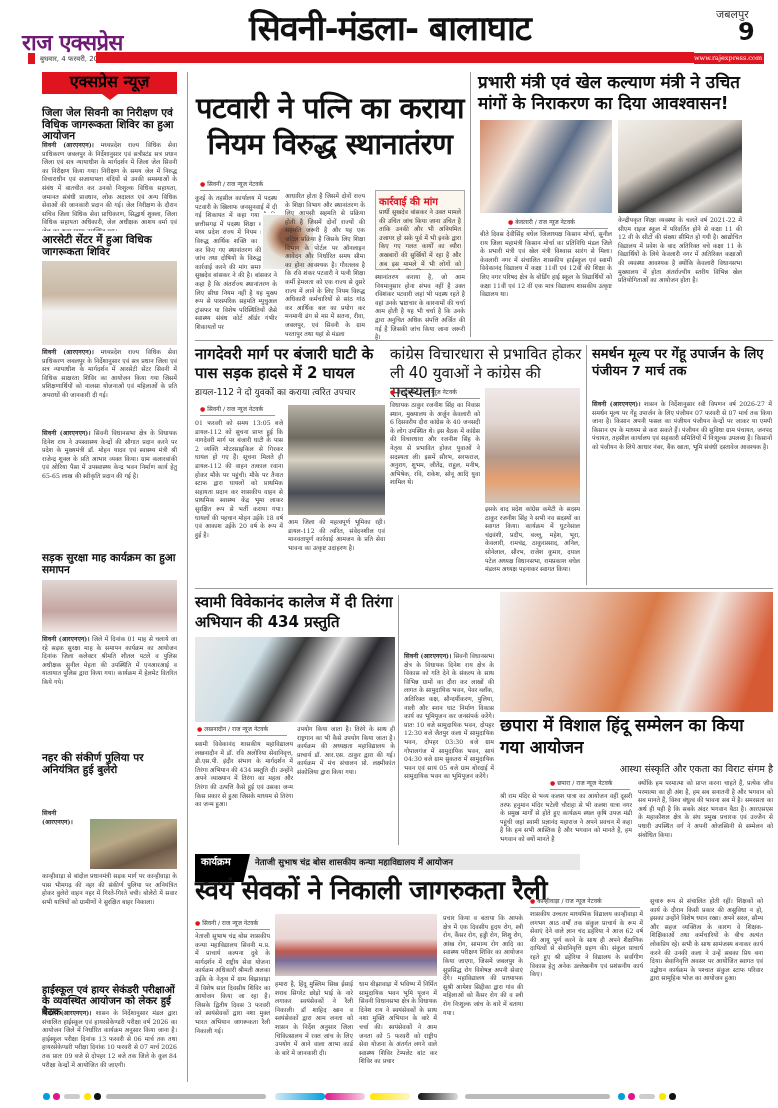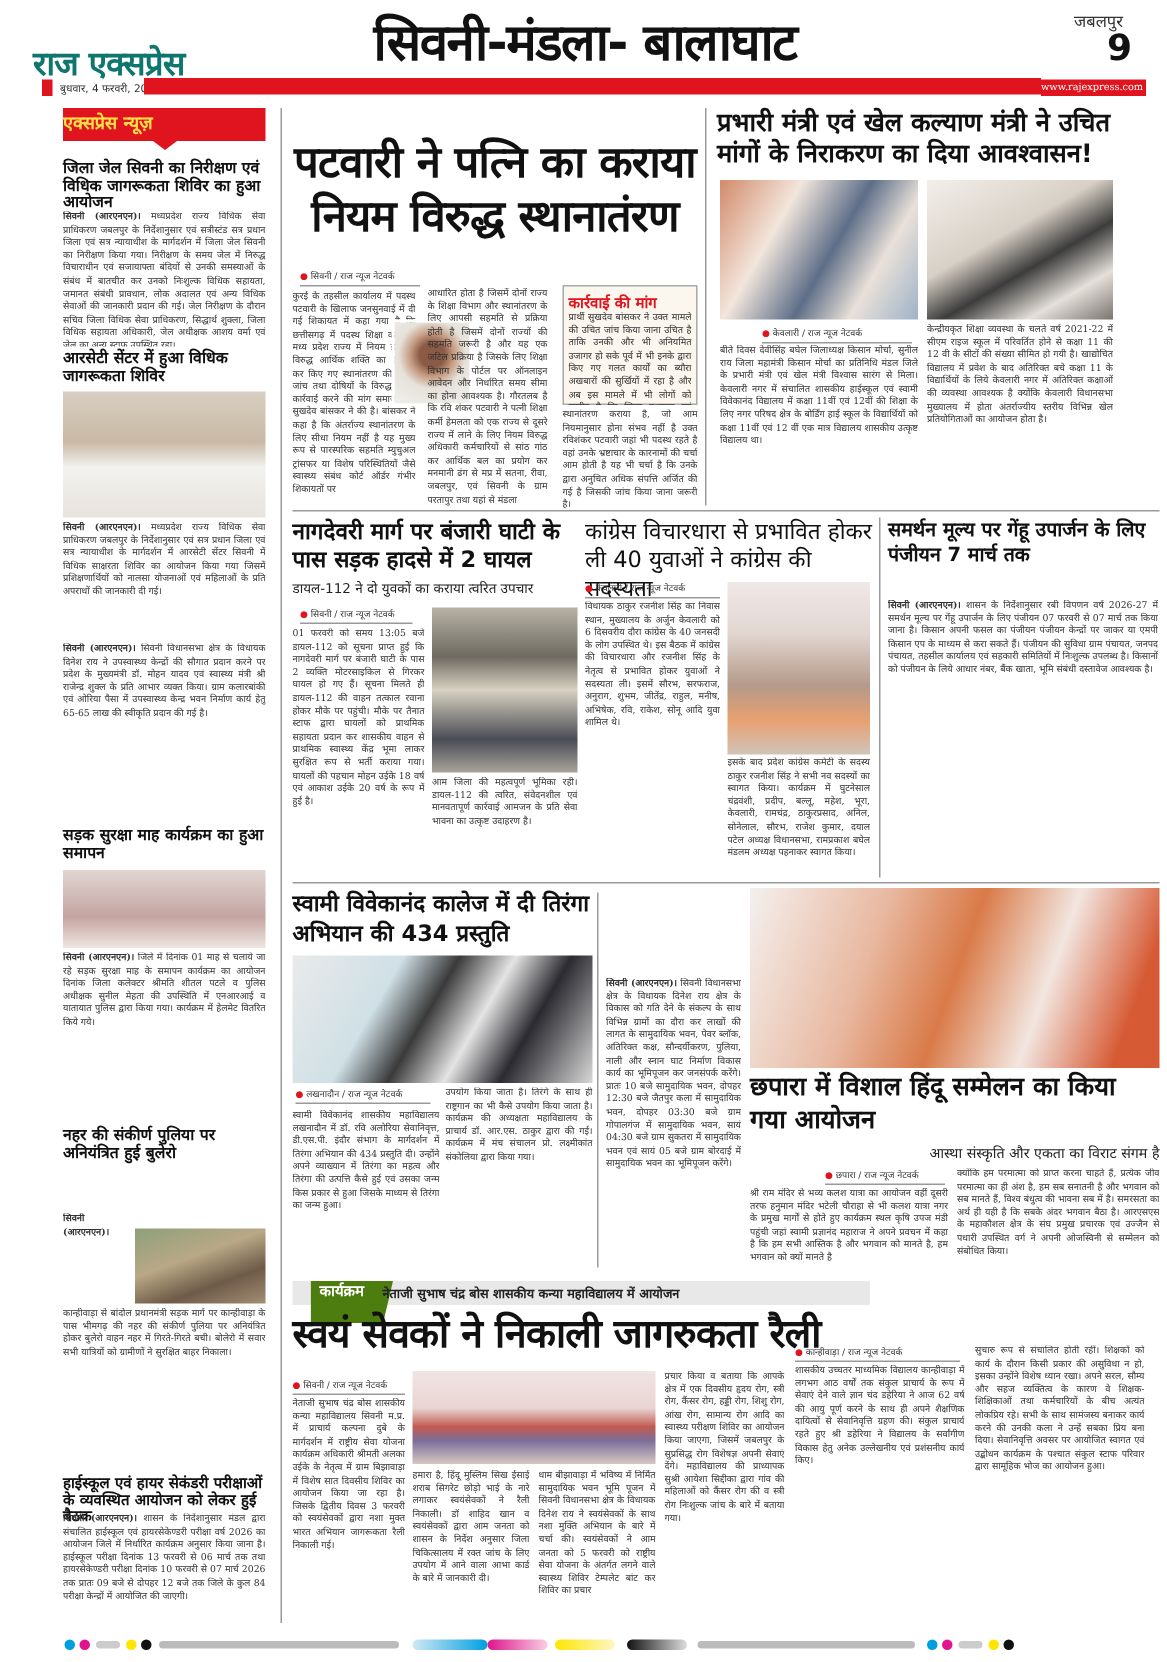--- a/index.html
+++ b/index.html
@@ -10,34 +10,34 @@
 .byline{font-size:6px;color:#333;font-family:"DejaVu Sans",sans-serif;border-bottom:1px solid #999;padding-bottom:2px}
 .byline:before{content:"● ";color:#e0141e}
 .photo{background:linear-gradient(135deg,#b89a88,#e6d4c6 40%,#8a7566 70%,#d9c4b2);overflow:hidden}
 .vline{position:absolute;width:1px;background:#999}
 .hline{position:absolute;height:1px;background:#999}
 </style>
 </head>
 <body>
 
 <div class="abs" style="left:0;top:0;width:778px;height:66px;">
-  <div class="abs" style="left:22px;top:26px;font-size:22px;font-weight:bold;color:#0f766e;letter-spacing:-0.5px;text-align:right;">राज एक्सप्रेस</div>
+  <div class="abs" style="left:22px;top:26px;font-size:22px;font-weight:bold;color:#701a75;letter-spacing:-0.5px;text-align:right;">राज एक्सप्रेस</div>
   <div class="abs" style="left:28px;top:53px;width:7px;height:11px;background:#e0141e;"></div>
   <div class="abs" style="left:40px;top:54px;font-size:7px;color:#333;">बुधवार, 4 फरवरी, 2026</div>
   <div class="abs" style="left:150px;top:4px;width:480px;text-align:center;font-size:34px;font-weight:bold;color:#111;letter-spacing:-1px;">सिवनी-मंडला- बालाघाट</div>
   <div class="abs" style="left:96px;top:52px;width:396px;height:11px;background:#e0141e;"></div>
   <div class="abs" style="left:492px;top:52px;width:202px;height:11px;background:#e0141e;"></div>
   <div class="abs" style="left:716px;top:6px;font-size:11px;color:#333;">जबलपुर</div>
   <div class="abs" style="left:738px;top:18px;font-size:24px;font-weight:bold;color:#111;">9</div>
   <div class="abs" style="left:694px;top:53px;width:70px;height:11px;background:#e0141e;color:#fff;font-size:6.5px;line-height:11px;text-align:right;padding-right:2px;font-family:'DejaVu Serif',serif;">www.rajexpress.com</div>
 </div>
 
 <div class="abs" style="left:40px;top:72px;width:140px;height:1020px;">
   <div class="abs" style="left:2px;top:0;width:135px;height:22px;background:#e0141e;">
-    <div style="color:#fde047;font-size:12px;font-weight:bold;line-height:20px;">एक्सप्रेस न्यूज़</div>
+    <div style="color:#000000;font-size:16px;font-weight:bold;text-align:center;line-height:20px;">एक्सप्रेस न्यूज़</div>
     <div class="abs" style="left:60px;top:22px;width:0;height:0;border-left:8px solid transparent;border-right:8px solid transparent;border-top:6px solid #e0141e;"></div>
   </div>
 
   <div class="abs hl" style="left:2px;top:35px;width:135px;font-size:10.5px;">जिला जेल सिवनी का निरीक्षण एवं विधिक जागरूकता शिविर का हुआ आयोजन</div>
   <div class="abs body-text" style="left:2px;top:69px;width:135px;height:90px;"><b>सिवनी (आरएनएन)।</b> <span>मध्यप्रदेश राज्य विधिक सेवा प्राधिकरण जबलपुर के निर्देशानुसार एवं सत्रीस्टंड सत्र प्रधान जिला एवं सत्र न्यायाधीश के मार्गदर्शन में जिला जेल सिवनी का निरीक्षण किया गया। निरीक्षण के समय जेल में निरुद्ध विचाराधीन एवं सजायाफ्ता बंदियों से उनकी समस्याओं के संबंध में बातचीत कर उनको निःशुल्क विधिक सहायता, जमानत संबंधी प्रावधान, लोक अदालत एवं अन्य विधिक सेवाओं की जानकारी प्रदान की गई। जेल निरीक्षण के दौरान सचिव जिला विधिक सेवा प्राधिकरण, सिद्धार्थ शुक्ला, जिला विधिक सहायता अधिकारी, जेल अधीक्षक आशय वर्मा एवं जेल का अन्य स्टाफ उपस्थित रहा।</span></div>
 
   <div class="abs hl" style="left:2px;top:162px;width:135px;font-size:10.5px;">आरसेटी सेंटर में हुआ विधिक जागरूकता शिविर</div>
   <div class="abs photo" style="left:2px;top:189px;width:135px;height:84px;background:linear-gradient(180deg,#d8cfc2 0%,#c9b8a4 40%,#f2f2f0 60%,#e8e3dc 100%);"></div>
   <div class="abs body-text" style="left:2px;top:276px;width:135px;height:52px;"><b>सिवनी (आरएनएन)।</b> <span>मध्यप्रदेश राज्य विधिक सेवा प्राधिकरण जबलपुर के निर्देशानुसार एवं सत्र प्रधान जिला एवं सत्र न्यायाधीश के मार्गदर्शन में आरसेटी सेंटर सिवनी में विधिक साक्षरता शिविर का आयोजन किया गया जिसमें प्रशिक्षणार्थियों को नालसा योजनाओं एवं महिलाओं के प्रति अपराधों की जानकारी दी गई।</span></div>
 
@@ -128,21 +128,21 @@
   <div class="abs photo" style="left:0;top:0;width:273px;height:120px;background:linear-gradient(110deg,#f4f0ee,#e8b8a0 30%,#d97a48 50%,#f2e6e0 70%,#d65a34 90%);"></div>
   <div class="abs hl" style="left:0;top:122px;width:273px;font-size:17px;line-height:22px;">छपारा में विशाल हिंदू सम्मेलन का किया गया आयोजन</div>
   <div class="abs" style="left:0;top:170px;width:273px;font-size:9.5px;color:#222;text-align:right;">आस्था संस्कृति और एकता का विराट संगम है</div>
   <div class="abs byline" style="left:50px;top:187px;width:80px;">छपारा / राज न्यूज नेटवर्क</div>
   <div class="abs body-text" style="left:0;top:200px;width:132px;height:52px;">श्री राम मंदिर से भव्य कलश यात्रा का आयोजन वहीं दूसरी तरफ हनुमान मंदिर भटेली चौराहा से भी कलश यात्रा नगर के प्रमुख मार्गों से होते हुए कार्यक्रम स्थल कृषि उपज मंडी पहुंची जहां स्वामी प्रज्ञानंद महाराज ने अपने प्रवचन में कहा है कि हम सभी आस्तिक है और भगवान को मानते है, हम भगवान को क्यों मानते है</div>
   <div class="abs body-text" style="left:138px;top:187px;width:135px;height:65px;">क्योंकि हम परमात्मा को प्राप्त करना चाहते हैं, प्रत्येक जीव परमात्मा का ही अंश है, हम सब सनातनी है और भगवान को सब मानते हैं, विश्व बंधुत्व की भावना सब में है। समरसता का अर्थ ही यही है कि सबके अंदर भगवान बैठा है। आरएसएस के महाकौशल क्षेत्र के संघ प्रमुख प्रचारक एवं उज्जैन से पधारी उपस्थित वर्ग ने अपनी ओजस्विनी से सम्मेलन को संबोधित किया।</div>
 </div>
 
 <div class="abs" style="left:195px;top:852px;width:390px;height:245px;">
   <div class="abs" style="left:0;top:2px;width:385px;height:16px;background:#e8e8e8;"></div>
-  <div class="abs" style="left:12px;top:2px;width:55px;height:28px;background:#4d7c0f;color:#fff;font-size:10px;font-weight:bold;line-height:16px;padding-left:6px;clip-path:polygon(0 0,100% 0,88% 100%,0 100%);">कार्यक्रम</div>
+  <div class="abs" style="left:0;top:2px;width:55px;height:28px;background:#000000;color:#fff;font-size:10px;font-weight:bold;line-height:16px;padding-left:6px;clip-path:polygon(0 0,100% 0,88% 100%,0 100%);">कार्यक्रम</div>
   <div class="abs" style="left:60px;top:4px;width:325px;font-size:8.5px;font-weight:bold;color:#222;">नेताजी सुभाष चंद्र बोस शासकीय कन्या महाविद्यालय में आयोजन</div>
   <div class="abs hl" style="left:0;top:22px;width:385px;font-size:26px;line-height:32px;letter-spacing:-0.5px;">स्वयं सेवकों ने निकाली जागरुकता रैली</div>
   <div class="abs byline" style="left:0;top:67px;width:75px;">सिवनी / राज न्यूज नेटवर्क</div>
   <div class="abs body-text" style="left:0;top:80px;width:75px;height:150px;">नेताजी सुभाष चंद्र बोस शासकीय कन्या महाविद्यालय सिवनी म.प्र. में प्राचार्य कल्पना दुबे के मार्गदर्शन में राष्ट्रीय सेवा योजना कार्यक्रम अधिकारी श्रीमती अलका उईके के नेतृत्व में ग्राम बिझावाड़ा में विशेष सात दिवसीय शिविर का आयोजन किया जा रहा है। जिसके द्वितीय दिवस 3 फरवरी को स्वयंसेवकों द्वारा नशा मुक्त भारत अभियान जागरूकता रैली निकाली गई।</div>
   <div class="abs photo" style="left:80px;top:62px;width:162px;height:62px;background:linear-gradient(180deg,#f0e4e4,#e9d4d2 40%,#c25a50 60%,#7b6e9a 75%,#d6c8c2);"></div>
   <div class="abs body-text" style="left:80px;top:128px;width:78px;height:102px;">हमारा है, हिंदू मुस्लिम सिख ईसाई शराब सिगरेट छोड़ो भाई के नारे लगाकर स्वयंसेवकों ने रैली निकाली। डॉ शाहिद खान व स्वयंसेवकों द्वारा आम जनता को शासन के निर्देश अनुसार जिला चिकित्सालय में रक्त जांच के लिए उपयोग में आने वाला आभा कार्ड के बारे में जानकारी दी।</div>
   <div class="abs body-text" style="left:164px;top:128px;width:78px;height:102px;">धाम बीझावाड़ा में भविष्य में निर्मित सामुदायिक भवन भूमि पूजन में सिवनी विधानसभा क्षेत्र के विधायक दिनेश राय ने स्वयंसेवकों के साथ नशा मुक्ति अभियान के बारे में चर्चा की। स्वयंसेवकों ने आम जनता को 5 फरवरी को राष्ट्रीय सेवा योजना के अंतर्गत लगने वाले स्वास्थ्य शिविर टेम्पलेट बांट कर शिविर का प्रचार</div>
   <div class="abs body-text" style="left:248px;top:62px;width:80px;height:168px;">प्रचार किया व बताया कि आपके क्षेत्र में एक दिवसीय हृदय रोग, स्त्री रोग, कैंसर रोग, हड्डी रोग, शिशु रोग, आंख रोग, सामान्य रोग आदि का स्वास्थ्य परीक्षण शिविर का आयोजन किया जाएगा, जिसमें जबलपुर के सुप्रसिद्ध रोग विशेषज्ञ अपनी सेवाएं देंगे। महाविद्यालय की प्राध्यापक सुश्री आयेशा सिद्दीका द्वारा गांव की महिलाओं को कैंसर रोग की व स्त्री रोग निःशुल्क जांच के बारे में बताया गया।</div>
 </div>
 

